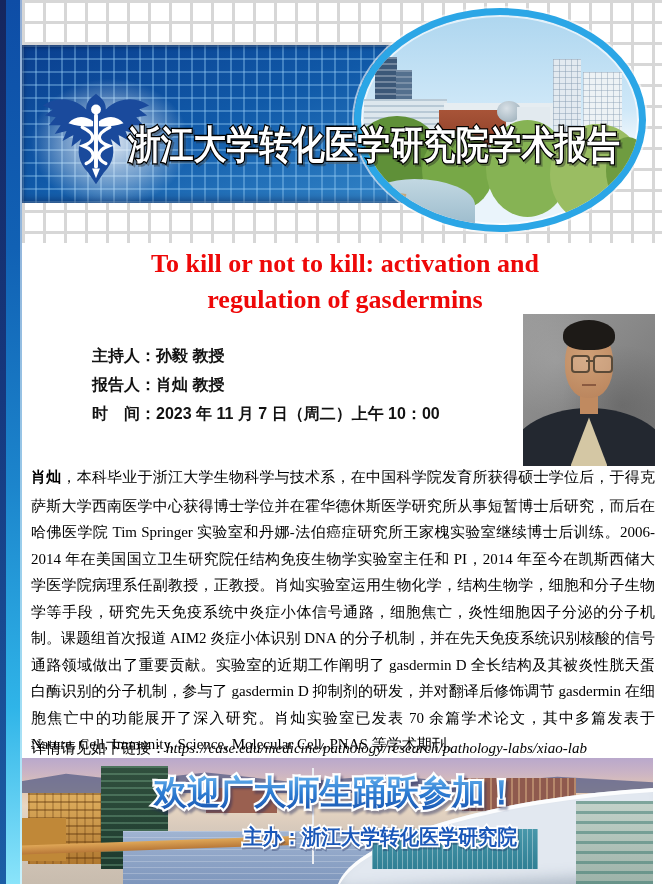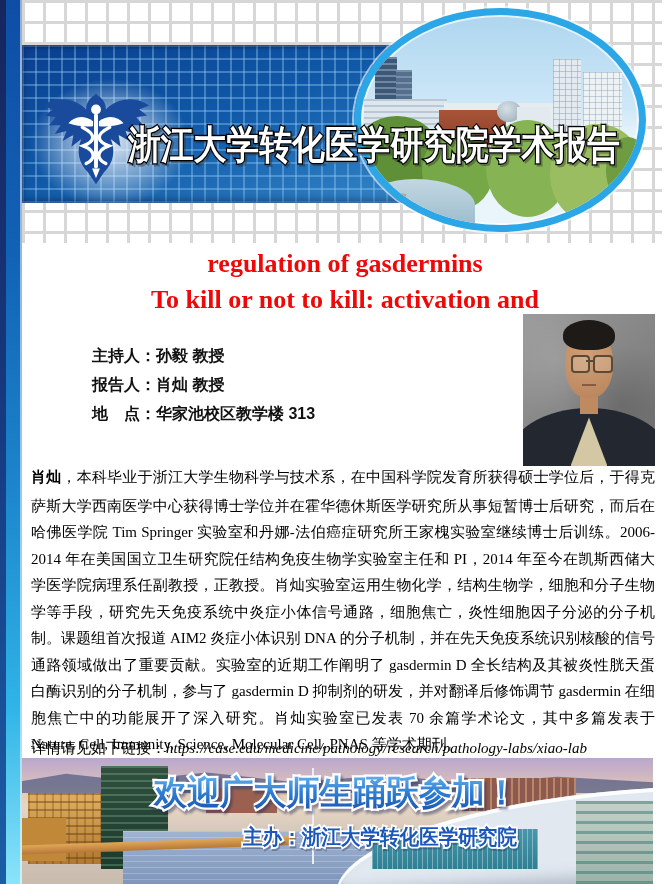--- a/index.html
+++ b/index.html
@@ -223,28 +223,28 @@
     <div class="sc tree t4"></div>
     <div class="sc tree t5"></div>
   </div>
 
   <svg class="banner-title-svg" viewBox="0 0 560 62">
     <text x="280" y="46" text-anchor="middle" textLength="492" lengthAdjust="spacingAndGlyphs" font-size="39" font-weight="bold" fill="#ffffff" stroke="#000000" stroke-width="2.6" paint-order="stroke">浙江大学转化医学研究院学术报告</text>
   </svg>
 </div>
 
 <div class="talk-title">
+  <div>To kill or not to kill: activation and</div>
   <div>regulation of gasdermins</div>
-  <div>To kill or not to kill: activation and</div>
 </div>
 
 <div class="details">
   <div class="row"><span>主持人：</span><span>孙毅 教授</span></div>
   <div class="row"><span>报告人：</span><span>肖灿 教授</span></div>
-  <div class="row"><span>地　点：</span><span>华家池校区教学楼 313</span></div>
+  <div class="row"><span>时　间：</span><span>2023 年 11 月 7 日（周二）上午 10：00</span></div>
 </div>
 
 <div class="portrait">
   <div class="p-suit"></div>
   <div class="p-neck"></div>
   <div class="p-shirt"></div>
   <div class="p-head"></div>
   <div class="p-hair"></div>
   <div class="p-glass-l"></div>
   <div class="p-glass-r"></div>

